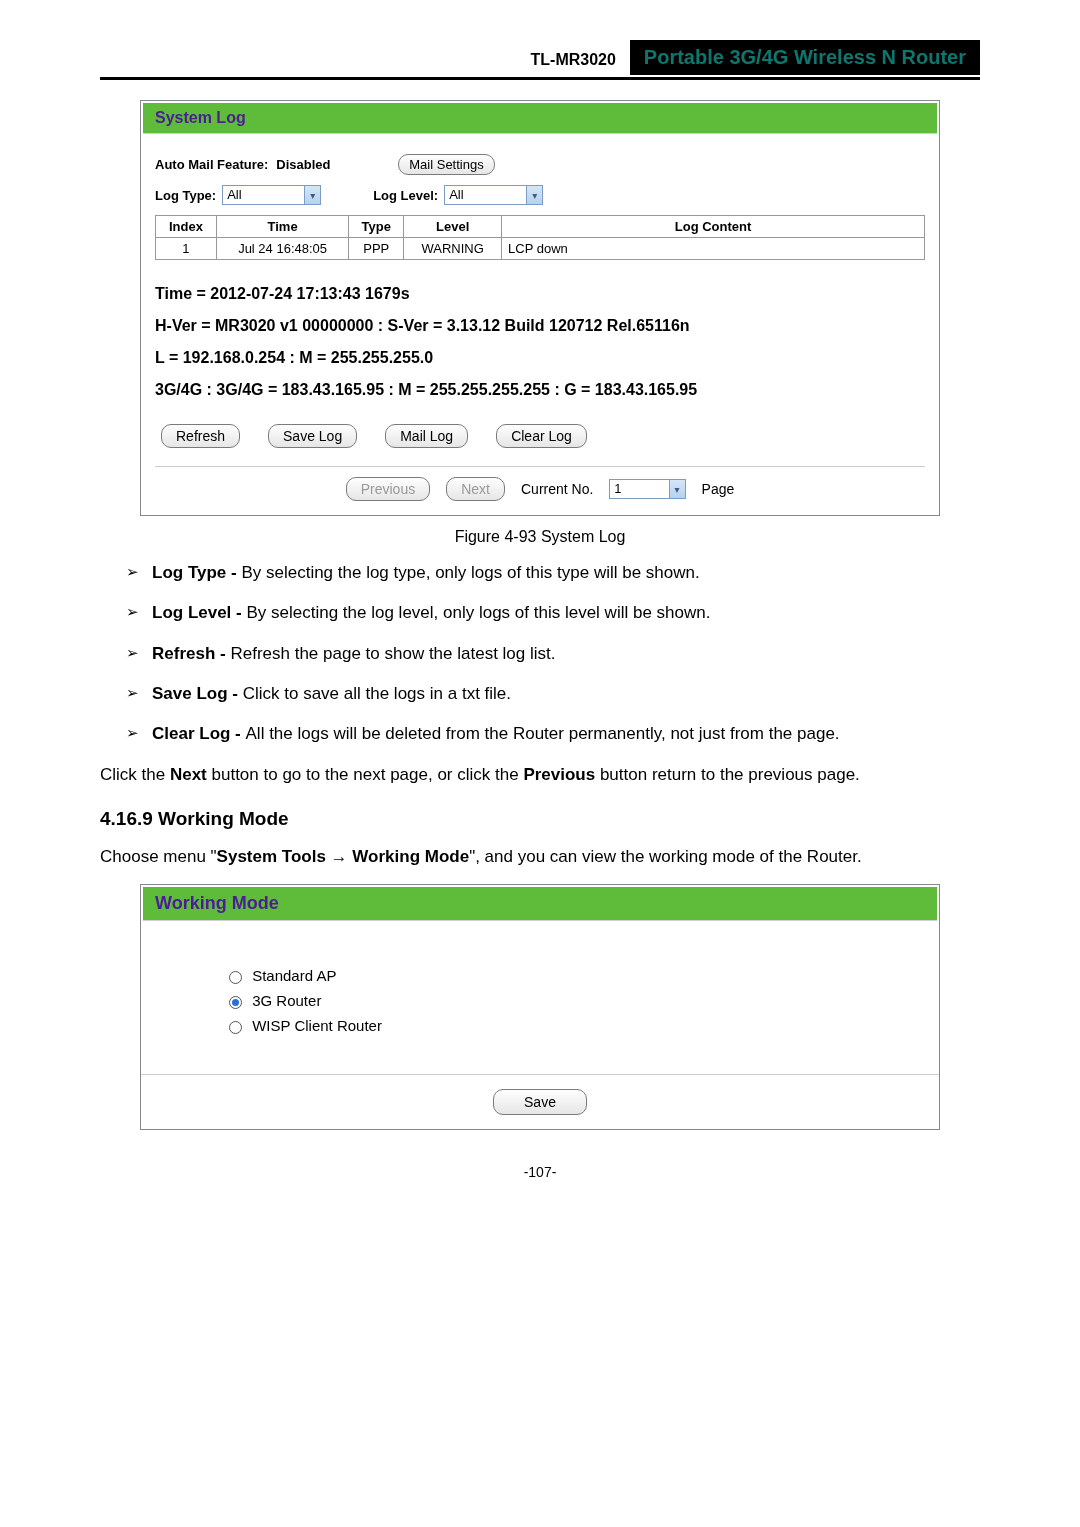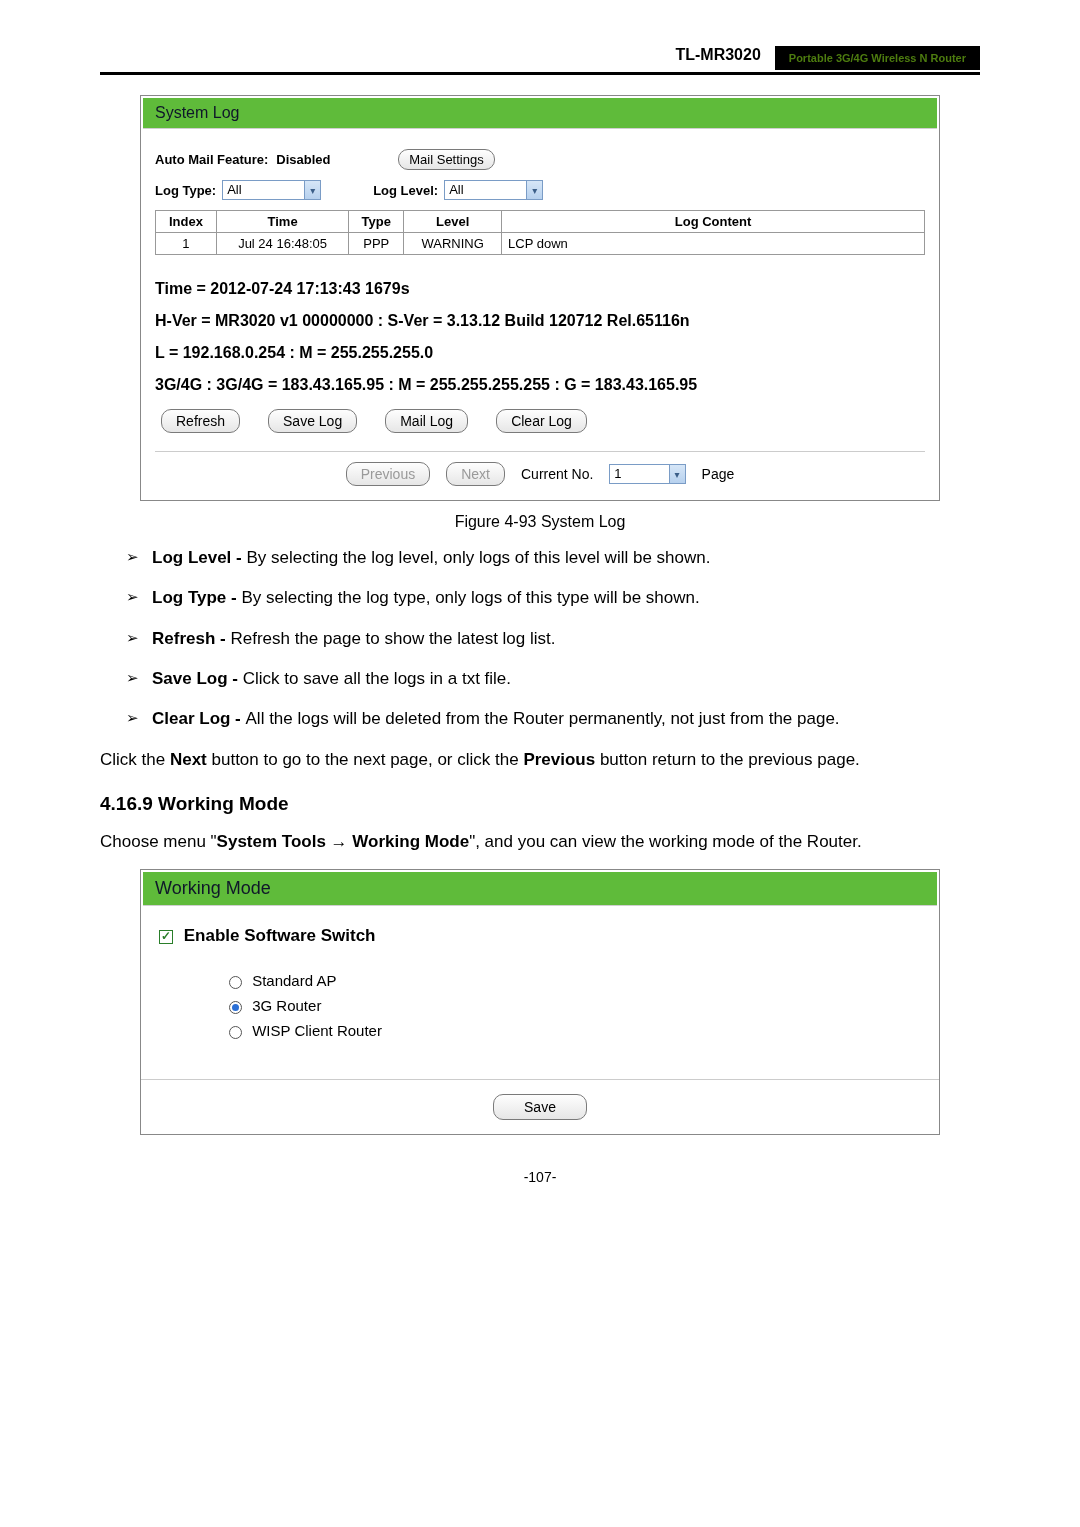--- a/index.html
+++ b/index.html
@@ -25,37 +25,37 @@
     justify-content: flex-end;
     align-items: flex-end;
   }
   .hdr-model {
     font-weight: bold;
     padding: 6px 14px;
     font-size: 16px;
   }
   .hdr-title {
     background: #000;
-    color: #4d7c0f;
+    color: #0f766e;
     font-weight: bold;
     padding: 6px 14px;
-    font-size: 11px;
+    font-size: 20px;
   }
 
   
   .fig-frame {
     border: 1px solid #888;
     margin: 8px 40px 12px 40px;
     background: #fff;
     padding-bottom: 0;
   }
   .panel-title {
     background: #5fbb3a;
-    color: #0f172a;
-    font-weight: normal;
+    color: #4c1d95;
+    font-weight: bold;
     font-size: 16px;
     padding: 6px 12px;
     margin: 2px;
     border-bottom: 1px solid #cfcfcf;
   }
   .fig-body { padding: 18px 14px 14px 14px; }
 
   .row { margin-bottom: 10px; }
   .bold { font-weight: bold; }
   .small-label { font-size: 13px; font-weight: bold; display:inline-block; }
@@ -100,21 +100,21 @@
   table.logtable th, table.logtable td {
     border: 1px solid #999;
     padding: 3px 6px;
     text-align: center;
   }
   table.logtable th { font-weight: bold; }
   table.logtable td.lc { text-align: left; }
 
   .info-lines { font-size: 16px; font-weight: bold; line-height: 2; margin-top: 18px; }
 
-  .btn-row { margin-top: 8px; display:flex; gap: 28px; padding-left: 6px; }
+  .btn-row { margin-top: 18px; display:flex; gap: 28px; padding-left: 6px; }
   .pager-row { margin-top: 18px; border-top: 1px solid #ccc; padding-top: 10px; display:flex; justify-content:center; align-items:center; gap:16px; }
   .pager-label { font-size: 14px; }
 
   .caption { text-align: center; font-size: 16px; margin: 10px 0 14px 0; }
 
   ul.arrow-list { list-style: none; padding-left: 26px; margin: 10px 0; }
   ul.arrow-list li { position: relative; padding-left: 26px; margin-bottom: 14px; font-size: 17px; line-height: 1.55; }
   ul.arrow-list li::before {
     content: "➢";
     position: absolute; left: 0; top: 0;
@@ -219,24 +219,24 @@
         <span class="pager-label">Page</span>
       </div>
 
     </div>
   </div>
 
   <div class="caption">Figure 4-93   System Log</div>
 
   <ul class="arrow-list">
     <li>
+      <span class="bold">Log Type - </span><span>By selecting the log type, only logs of this type will be shown.</span>
+    </li>
+    <li>
       <span class="bold">Log Level - </span><span>By selecting the log level, only logs of this level will be shown.</span>
-    </li>
-    <li>
-      <span class="bold">Log Type - </span><span>By selecting the log type, only logs of this type will be shown.</span>
     </li>
     <li>
       <span class="bold">Refresh - </span><span>Refresh the page to show the latest log list.</span>
     </li>
     <li>
       <span class="bold">Save Log - </span><span>Click to save all the logs in a txt file.</span>
     </li>
     <li class="justify">
       <span class="bold">Clear Log - </span><span>All the logs will be deleted from the Router permanently, not just from the page.</span>
     </li>
@@ -248,24 +248,20 @@
 
   <div class="section-h">4.16.9  Working Mode</div>
 
   <p class="body-para">
     <span>Choose menu "</span><span class="bold">System Tools</span><span class="bold"> → </span><span class="bold">Working Mode</span><span>", and you can view the working mode of the Router.</span>
   </p>
 
   <div class="fig-frame">
     <div class="panel-title" style="font-size:18px">Working Mode</div>
     <div class="wm-body">
-      <div style="font-size:17px; font-weight:bold;">
-        <span class="chk"></span>
-        <span>Enable Software Switch</span>
-      </div>
       <div class="radio-col">
         <div>
           <span class="radio"></span>
           <span>Standard AP</span>
         </div>
         <div>
           <span class="radio sel"></span>
           <span>3G Router</span>
         </div>
         <div>

